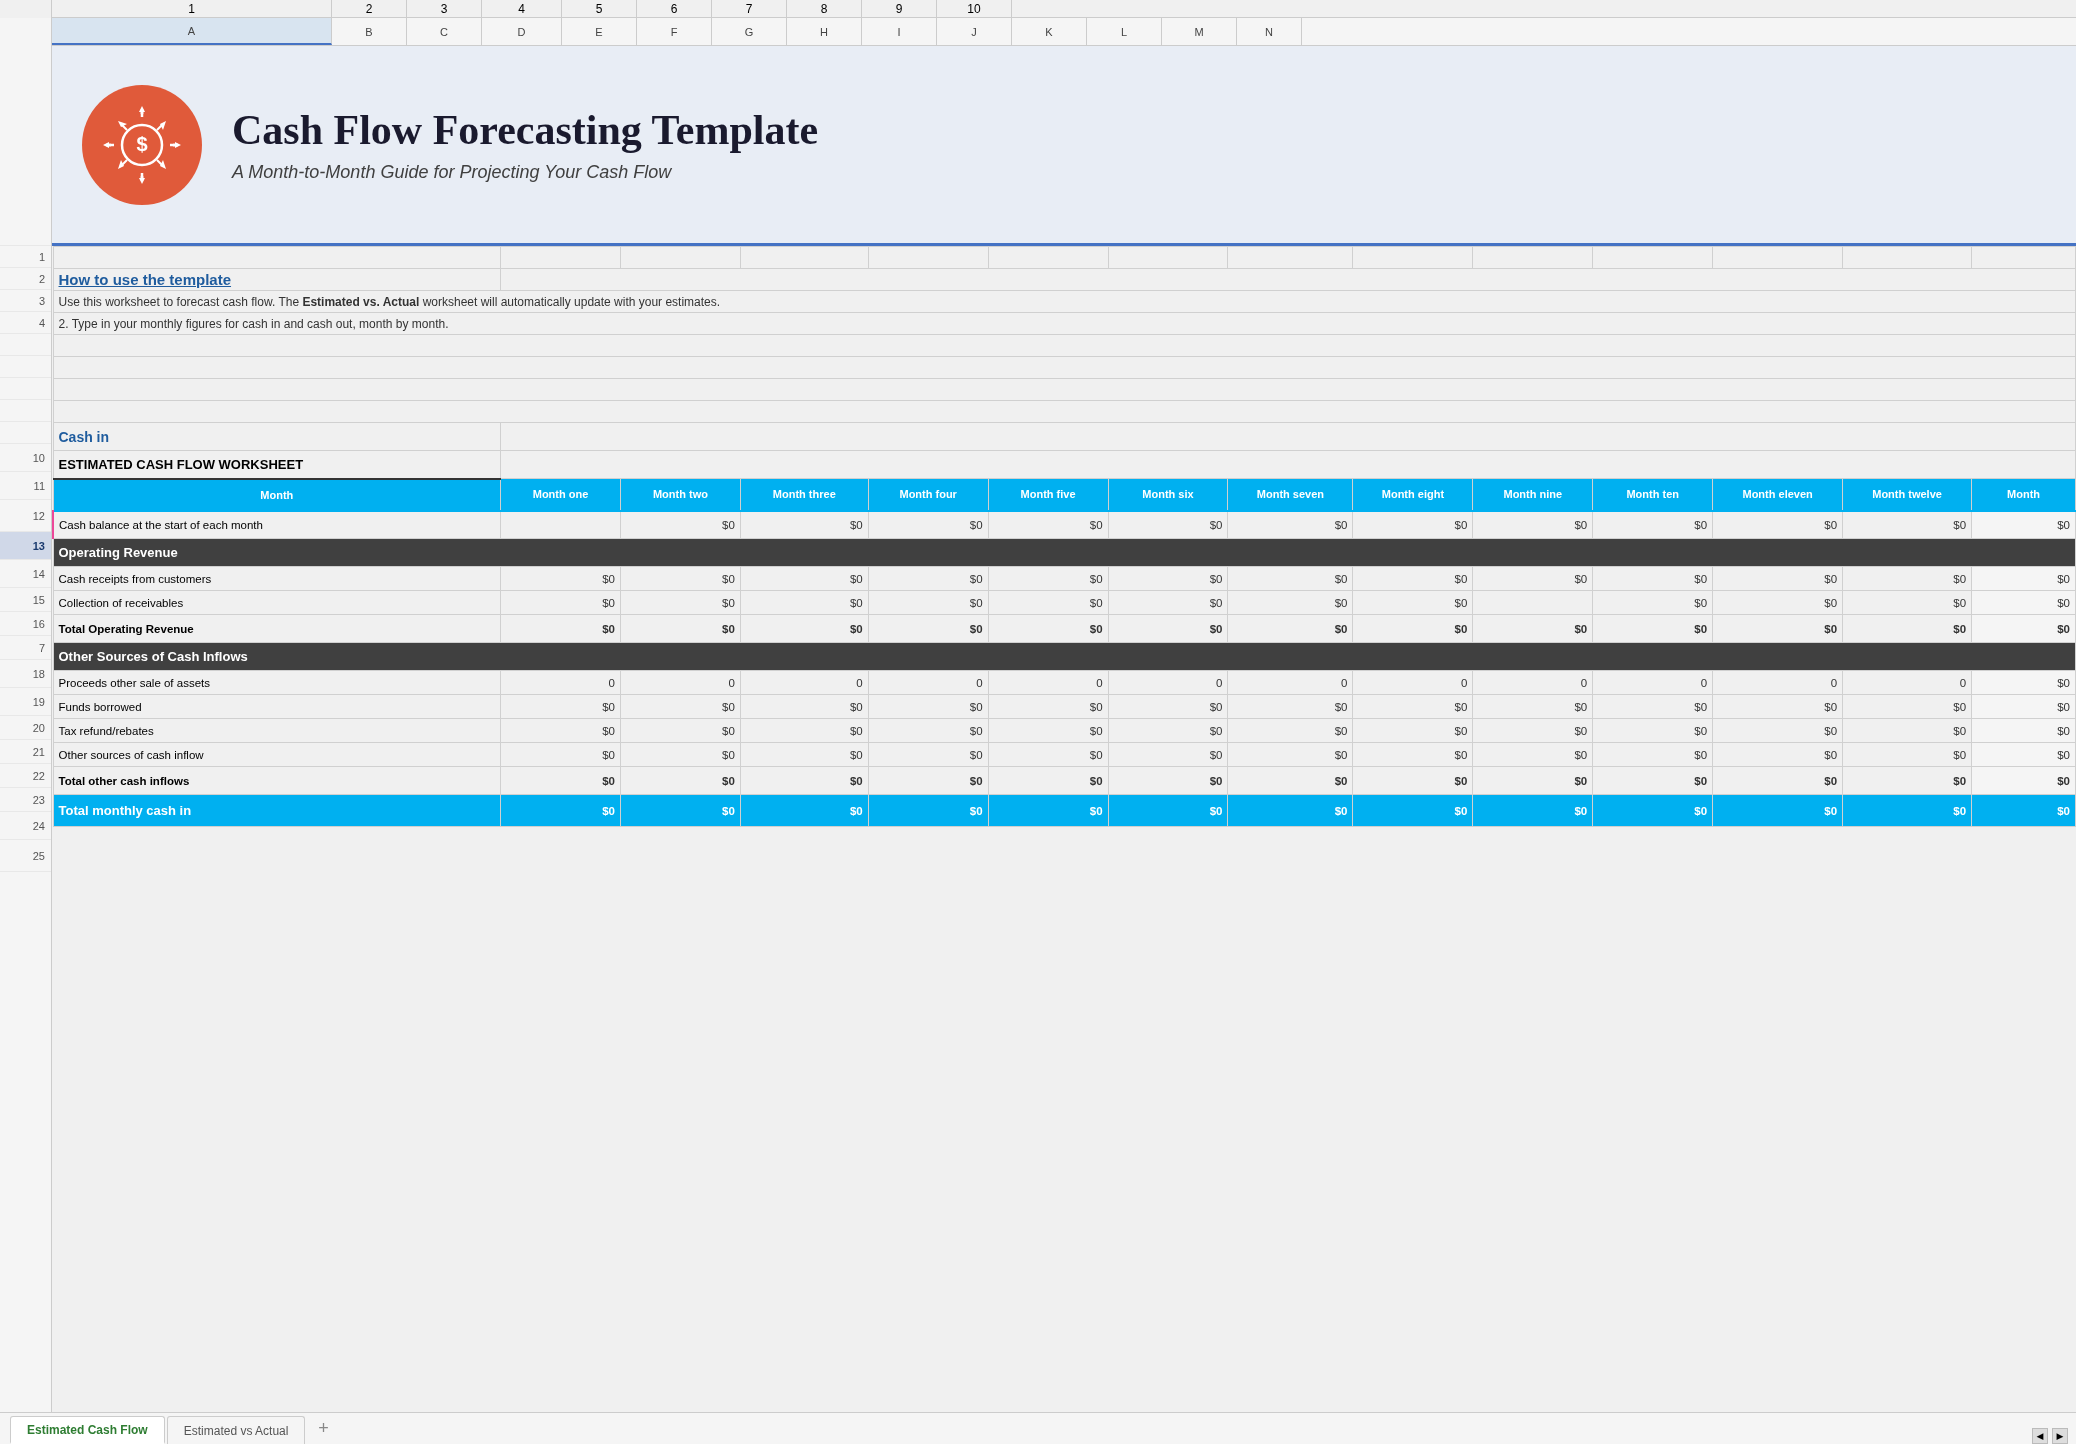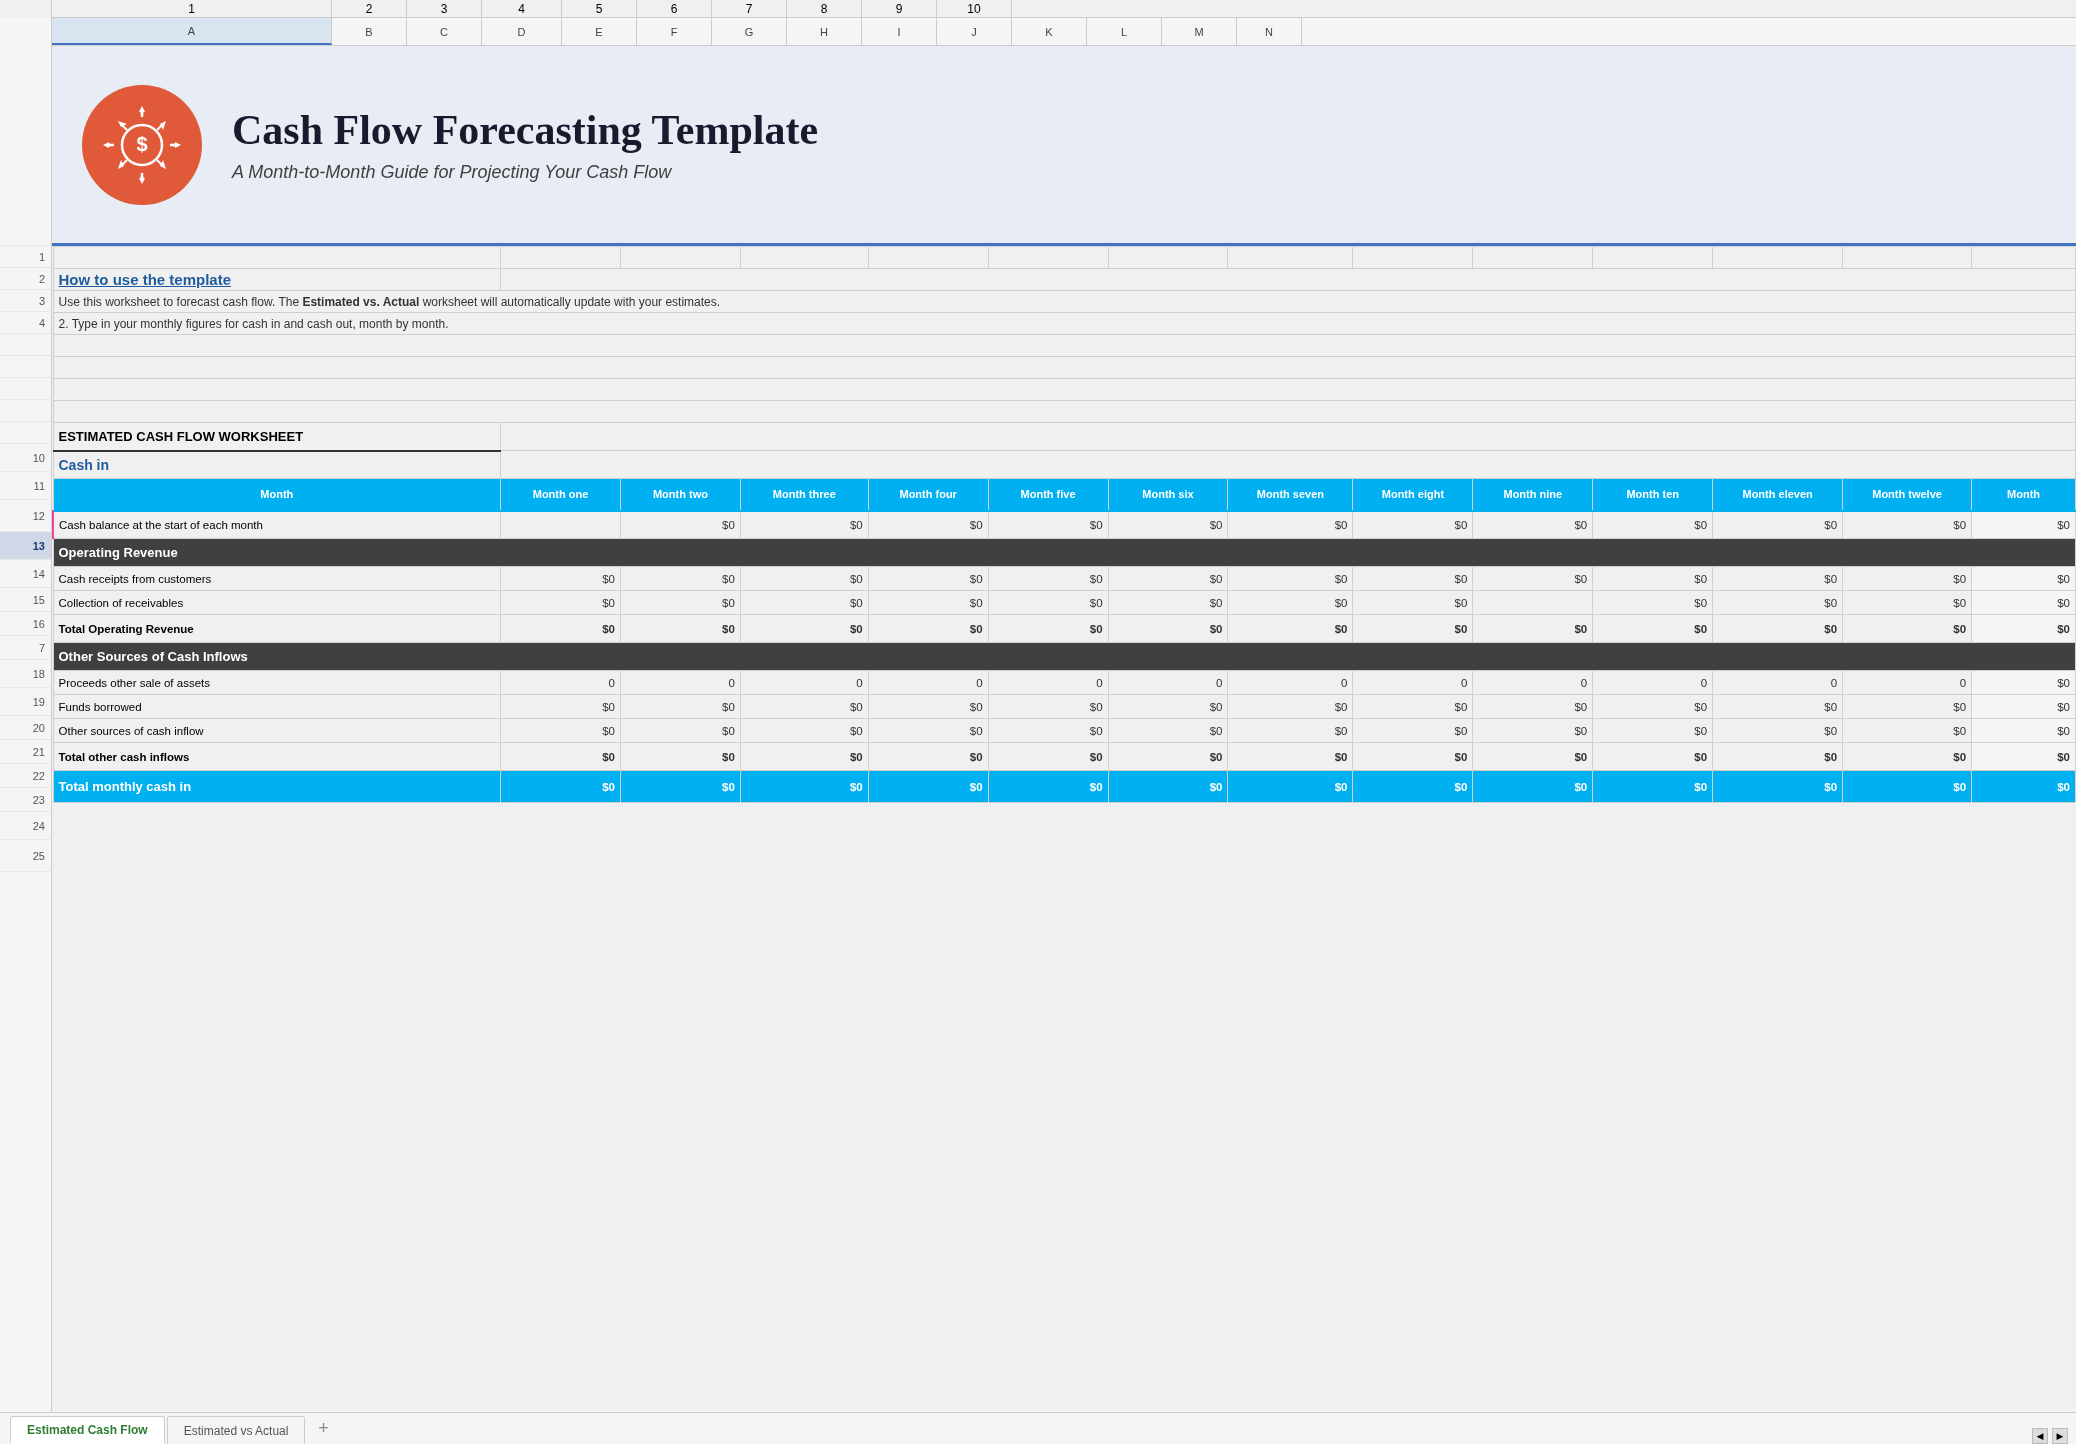--- a/index.html
+++ b/index.html
@@ -397,26 +397,26 @@
               <td colspan="14"></td>
             </tr>
         <tr class="row-h22">
               <td colspan="14"></td>
             </tr>
         <tr class="row-h22">
               <td colspan="14"></td>
             </tr>
 
         <tr class="row-h28">
+          <td class="col-a blue-text bold" style="font-size:14px;">Cash in</td>
+          <td colspan="13"></td>
+        </tr>
+
+        <tr class="row-h28">
           <td class="col-a bold" style="font-size:13px; border-bottom:2px solid #333;">ESTIMATED CASH FLOW WORKSHEET</td>
-          <td colspan="13"></td>
-        </tr>
-
-        <tr class="row-h28">
-          <td class="col-a blue-text bold" style="font-size:14px;">Cash in</td>
           <td colspan="13"></td>
         </tr>
 
         <tr class="row-h32">
           <td class="month-header">Month</td>
           <td class="month-header">Month one</td>
           <td class="month-header">Month two</td>
           <td class="month-header">Month three</td>
           <td class="month-header">Month four</td>
           <td class="month-header">Month five</td>
@@ -534,20 +534,36 @@
           <td class="value-cell" style="border-right:1px dashed #ccc;">$0</td>
           <td class="value-cell" style="border-right:1px dashed #ccc;">$0</td>
           <td class="value-cell" style="border-right:1px dashed #ccc;">$0</td>
           <td class="value-cell" style="border-right:1px dashed #ccc;">$0</td>
           <td class="value-cell" style="border-right:1px dashed #ccc;">$0</td>
           <td class="value-cell" style="border-right:1px dashed #ccc;">$0</td>
           <td class="value-cell" style="border-right:1px dashed #ccc;">$0</td>
           <td class="value-cell total-col">$0</td>
         </tr>
 
+        <tr class="row-h24">
+          <td class="col-a">Tax refund/rebates</td>
+          <td class="value-cell" style="border-right:1px dashed #ccc;">$0</td>
+          <td class="value-cell" style="border-right:1px dashed #ccc;">$0</td>
+          <td class="value-cell" style="border-right:1px dashed #ccc;">$0</td>
+          <td class="value-cell" style="border-right:1px dashed #ccc;">$0</td>
+          <td class="value-cell" style="border-right:1px dashed #ccc;">$0</td>
+          <td class="value-cell" style="border-right:1px dashed #ccc;">$0</td>
+          <td class="value-cell" style="border-right:1px dashed #ccc;">$0</td>
+          <td class="value-cell" style="border-right:1px dashed #ccc;">$0</td>
+          <td class="value-cell" style="border-right:1px dashed #ccc;">$0</td>
+          <td class="value-cell" style="border-right:1px dashed #ccc;">$0</td>
+          <td class="value-cell" style="border-right:1px dashed #ccc;">$0</td>
+          <td class="value-cell" style="border-right:1px dashed #ccc;">$0</td>
+          <td class="value-cell total-col">$0</td>
+        </tr>
 
         <tr class="row-h24">
           <td class="col-a" style="position:relative;">Other sources of cash inflow</td>
           <td class="value-cell" style="border-right:1px dashed #ccc;">$0</td>
           <td class="value-cell" style="border-right:1px dashed #ccc;">$0</td>
           <td class="value-cell" style="border-right:1px dashed #ccc;">$0</td>
           <td class="value-cell" style="border-right:1px dashed #ccc;">$0</td>
           <td class="value-cell" style="border-right:1px dashed #ccc;">$0</td>
           <td class="value-cell" style="border-right:1px dashed #ccc;">$0</td>
           <td class="value-cell" style="border-right:1px dashed #ccc;">$0</td>

